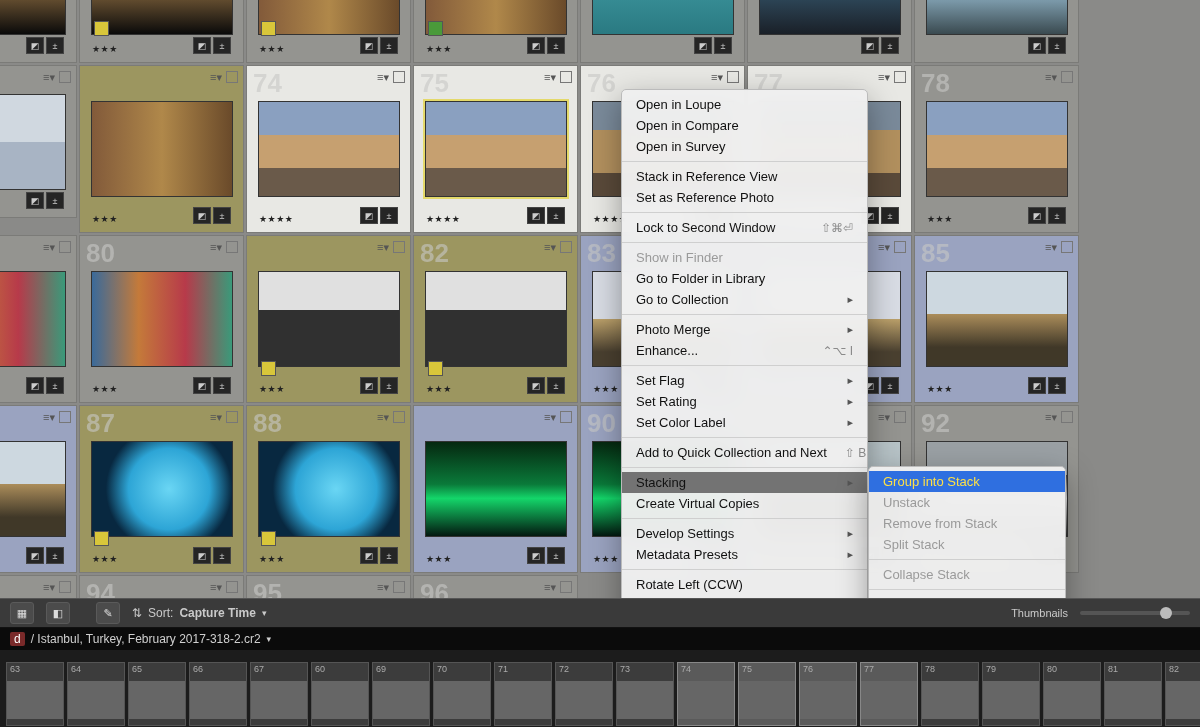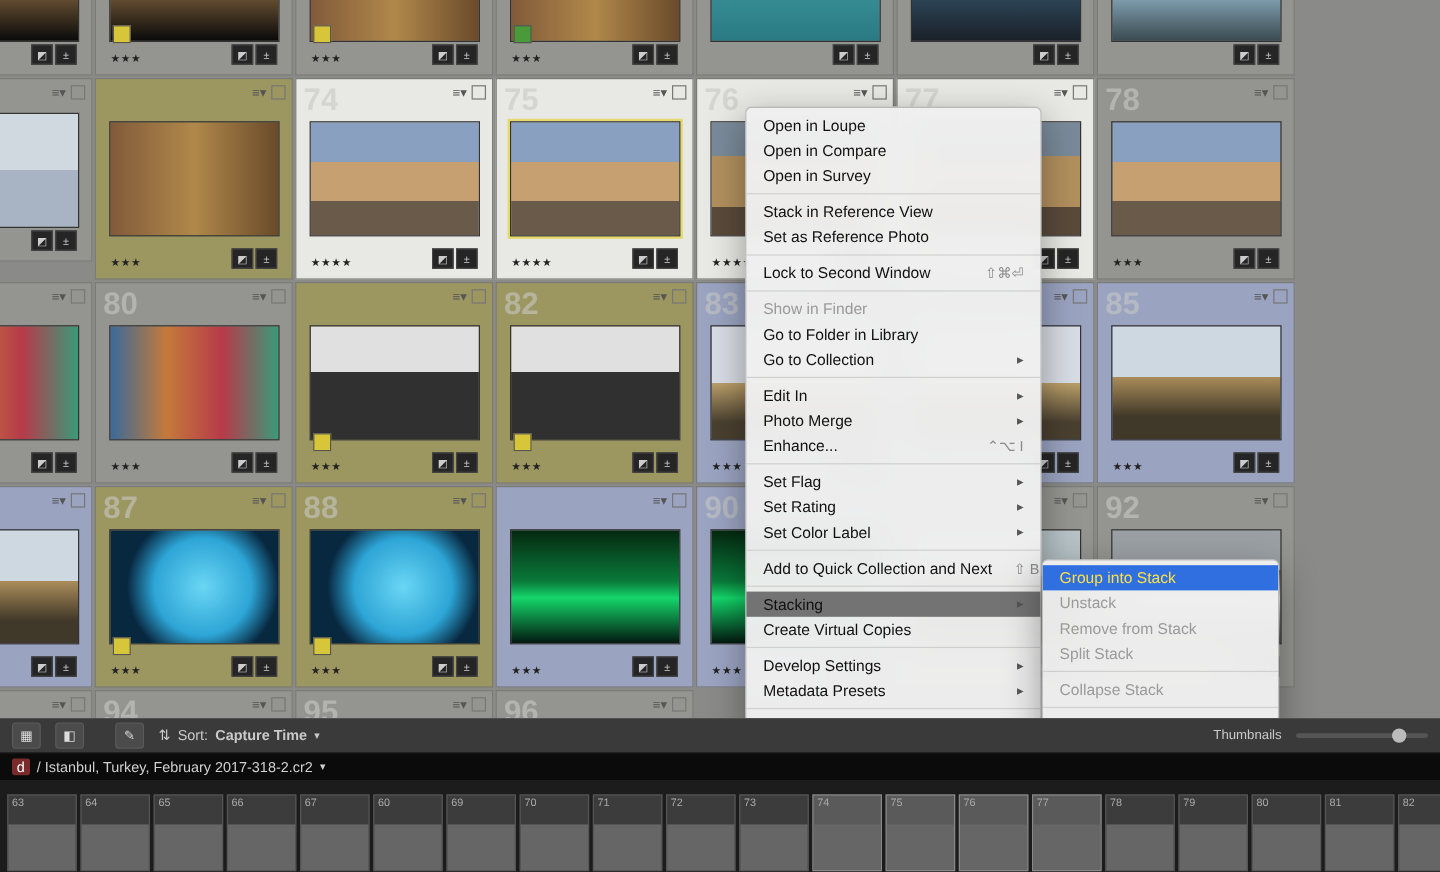--- a/index.html
+++ b/index.html
@@ -71,21 +71,21 @@
   .panel{position:absolute;left:0;right:0;bottom:0;height:129px;background:#1c1c1c;color:#bbb;}
   .toolbar{height:28px;background:#3a3a3a;border-top:1px solid #555;border-bottom:1px solid #111;display:flex;align-items:center;gap:12px;padding:0 10px;font-size:12px;}
   .toolbar .tbtn{width:22px;height:20px;background:#4b4b4b;border:1px solid #5a5a5a;border-radius:3px;display:flex;align-items:center;justify-content:center;font-size:11px;color:#ddd;}
   .toolbar .sort{display:flex;align-items:center;gap:6px;color:#cacaca;}
   .toolbar .sortval{font-weight:600;}
   .toolbar .spacer{flex:1;}
   .toolbar .slider{width:110px;height:4px;background:#555;border-radius:2px;position:relative;}
   .toolbar .slider::after{content:"";position:absolute;right:18px;top:-4px;width:12px;height:12px;border-radius:6px;background:#bcbcbc;}
   .pathbar{height:22px;background:#0b0b0b;display:flex;align-items:center;padding:0 10px;font-size:12px;color:#d0d0d0;gap:6px;}
   .filmstrip{height:79px;display:flex;align-items:center;padding:4px 6px;gap:3px;overflow:hidden;background:#1c1c1c;}
-  .fcell{width:64px;height:62px;background:#3c3c3c;position:relative;display:flex;flex-direction:column;align-items:center;justify-content:flex-end;border:1px solid #555;font-size:9px;color:#aaa;}
+  .fcell{width:64px;height:62px;background:#3c3c3c;position:relative;display:flex;flex-direction:column;align-items:center;justify-content:center;border:1px solid #555;font-size:9px;color:#aaa;}
   .fcell .fn{position:absolute;left:3px;top:1px;}
   .fcell .ft{margin-top:13px;width:56px;height:38px;background:#666;}
   .fcell.sel{background:#5a5a5a;border-color:#888;}
 </style>
 </head>
 <body>
 
 <div class="wrap">
   <div class="grid" id="grid">
       <div class="cell sm">
@@ -494,23 +494,20 @@
       <div class="item dis">
         <span>Show in Finder</span>
       </div>
       <div class="item">
         <span>Go to Folder in Library</span>
       </div>
       <div class="item arrow">
         <span>Go to Collection</span>
       </div>
       <div class="sep"></div>
-      <div class="item arrow">
-        <span>Edit In</span>
-      </div>
       <div class="item arrow">
         <span>Photo Merge</span>
       </div>
       <div class="item">
         <span>Enhance...</span>
         <span class="hint">⌃⌥ I</span>
       </div>
       <div class="sep"></div>
       <div class="item arrow">
         <span>Set Flag</span>

